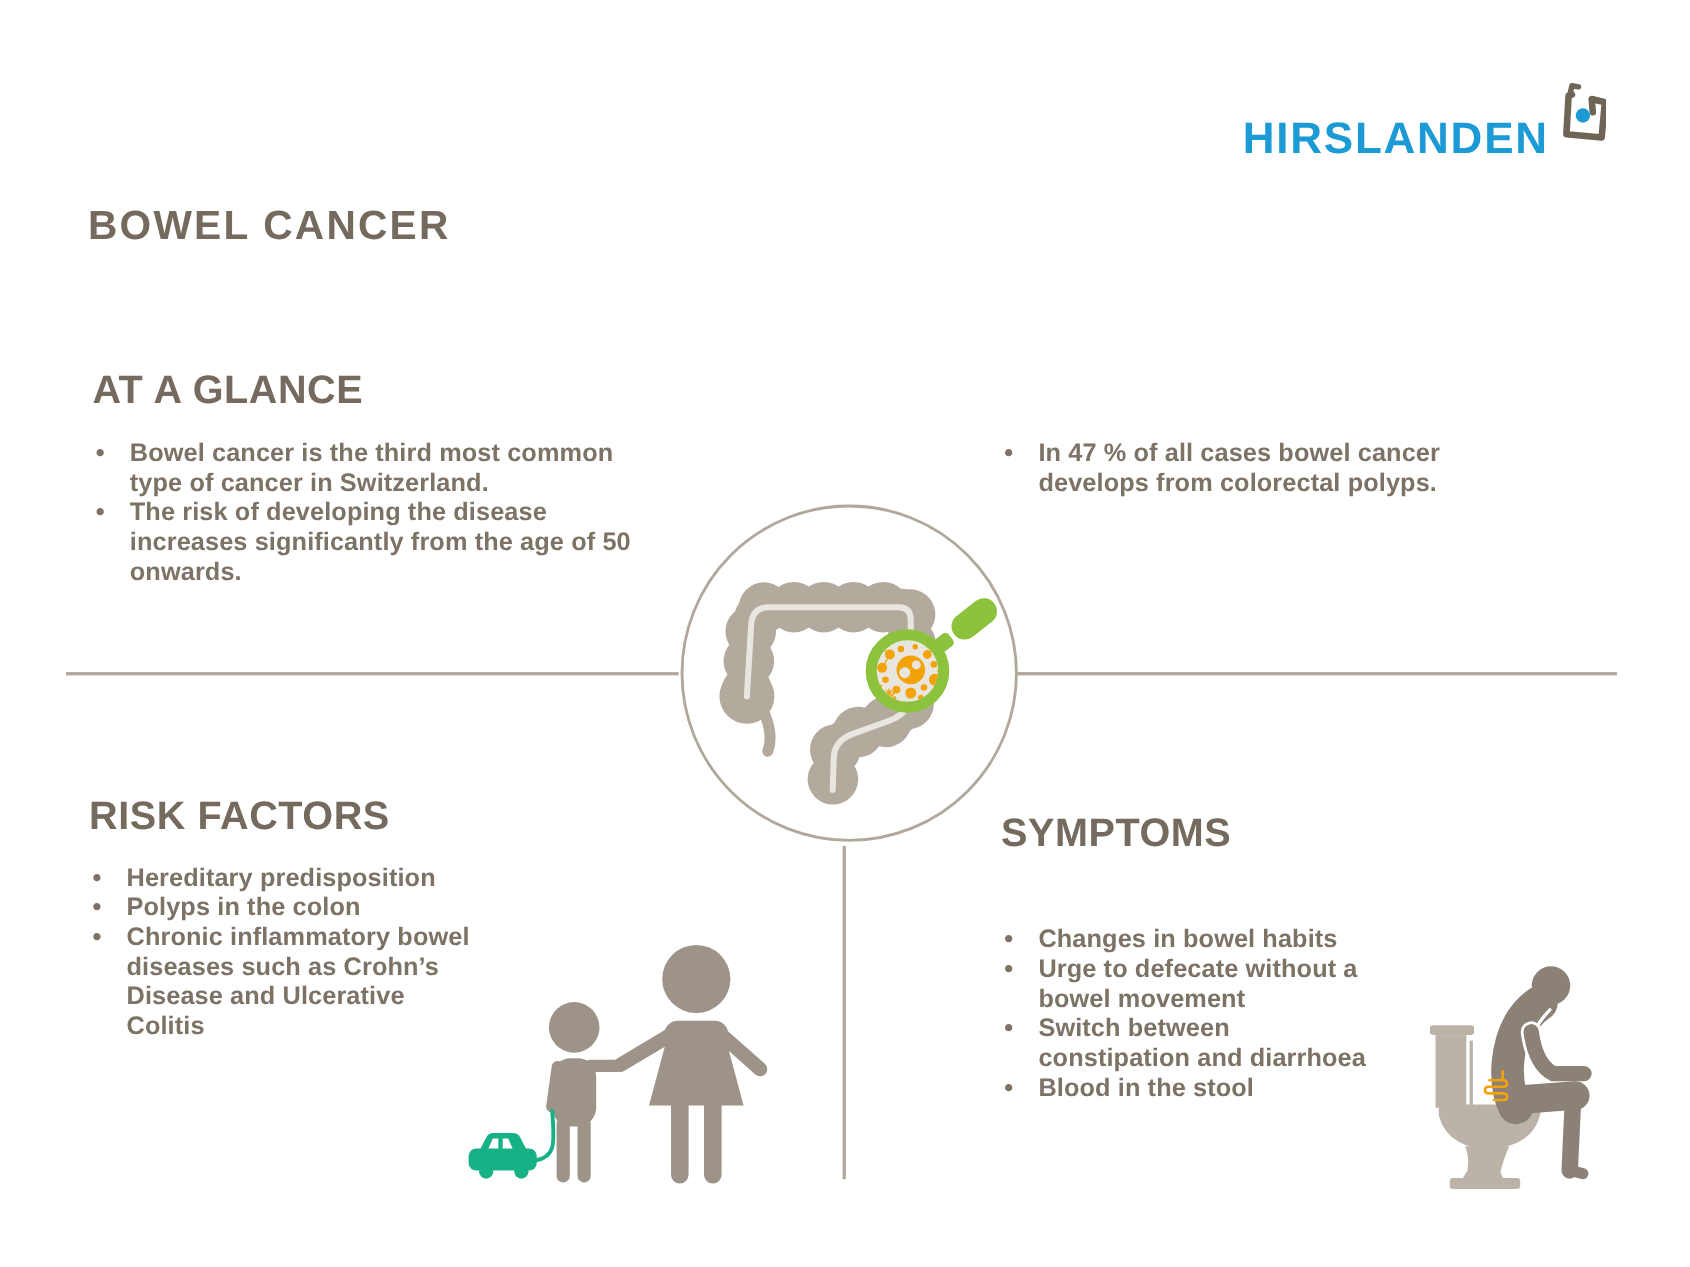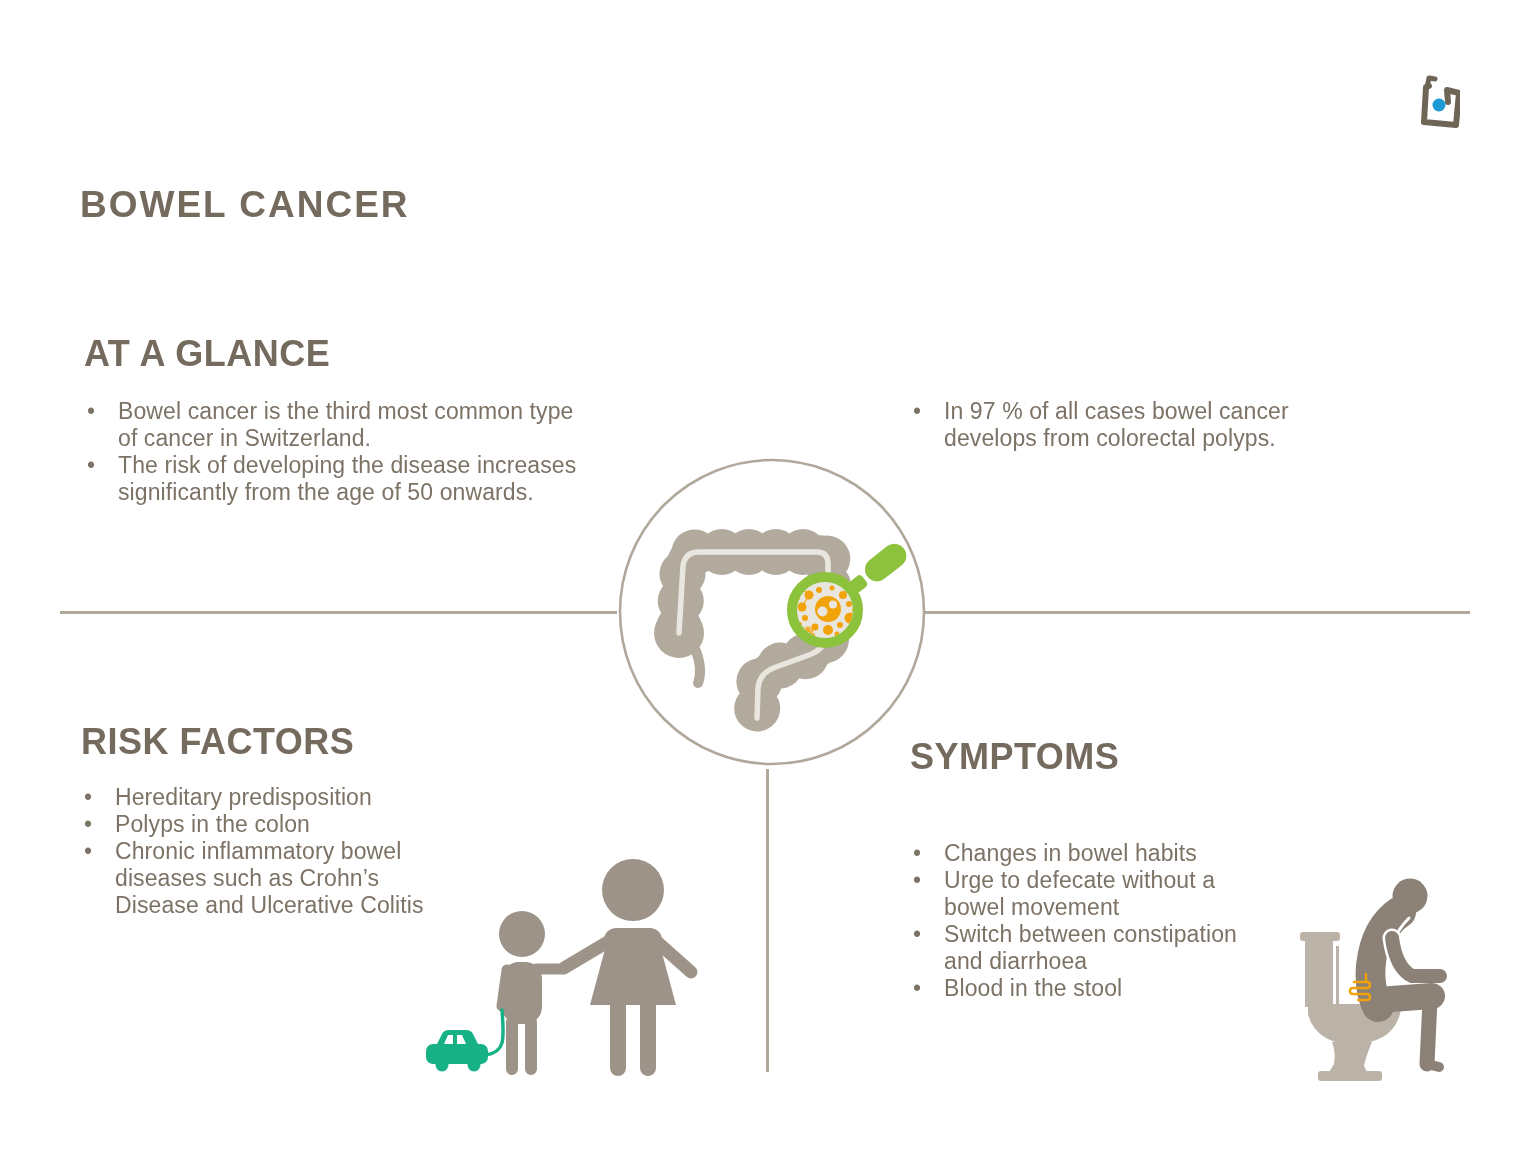--- a/index.html
+++ b/index.html
@@ -32,21 +32,21 @@
     letter-spacing:2px;color:var(--heading-taupe);line-height:50px;}
   .section-heading{position:absolute;font-size:36px;font-weight:700;letter-spacing:.5px;
     color:var(--heading-taupe);line-height:32px;}
   .h-glance{left:84px;top:338px;}
   .h-risk{left:81px;top:726px;}
   .h-symptoms{left:910px;top:741px;}
 
   
   .bullet-list{position:absolute;list-style:none;font-size:23px;line-height:27px;
     letter-spacing:.1px;color:var(--body-text);}
-  .bullet-list li{position:relative;padding-left:34px;}
+  .bullet-list li{position:relative;padding-left:34px;font-weight:bold;}
   .bullet-list li::before{content:"\2022";position:absolute;left:3px;top:0;color:var(--body-text);}
   .l-glance-left{left:84px;top:398px;width:504px;}
   .l-glance-right{left:910px;top:398px;width:414px;}
   .l-risk{left:81px;top:784px;width:364px;}
   .l-symptoms{left:910px;top:804px;width:352px;margin-top:36px;}
 
   
   .divider{position:absolute;background:var(--line);}
   .line-left{left:60px;top:611px;width:557px;height:3px;}
   .line-right{left:924px;top:611px;width:546px;height:3px;}
@@ -75,35 +75,36 @@
   .f-toilet{fill:var(--toilet-taupe);}
   .s-line{stroke:var(--line);}
   .s-mark{stroke:var(--logo-mark-brown);}
   .f-blue{fill:var(--brand-blue);}
 </style>
 </head>
 <body>
 
 <div class="page">
 
+  <div class="logo-text">HIRSLANDEN</div>
   <svg class="logo-icon" viewBox="0 0 46 62" aria-hidden="true">
     <path class="s-mark" d="M 15 12 L 12 13 L 10 48 L 42 51 L 45 19 L 33 16 L 34 28" fill="none" stroke-width="6" stroke-linecap="round" stroke-linejoin="round"></path>
     <path class="s-mark" d="M 13 13 L 15 4 L 21 5" fill="none" stroke-width="5" stroke-linecap="round" stroke-linejoin="round"></path>
     <circle class="f-blue" cx="25" cy="31" r="6.5"></circle>
   </svg>
 
   <h1 class="page-title">BOWEL CANCER</h1>
 
   <h2 class="section-heading h-glance">AT A GLANCE</h2>
   <ul class="bullet-list l-glance-left">
     <li>Bowel cancer is the third most common type of cancer in Switzerland.</li>
     <li>The risk of developing the disease increases significantly from the age of 50 onwards.</li>
   </ul>
   <ul class="bullet-list l-glance-right">
-    <li>In 97 % of all cases bowel cancer develops from colorectal polyps.</li>
+    <li>In 47 % of all cases bowel cancer develops from colorectal polyps.</li>
   </ul>
 
   <div class="divider line-left"></div>
   <div class="divider line-right"></div>
   <div class="divider line-vertical"></div>
 
   <svg class="illus-center" viewBox="0 0 320 320" aria-hidden="true">
     <circle cx="160" cy="160" r="152" fill="#ffffff" class="s-line" stroke-width="2.6"></circle>
 
     <g>

